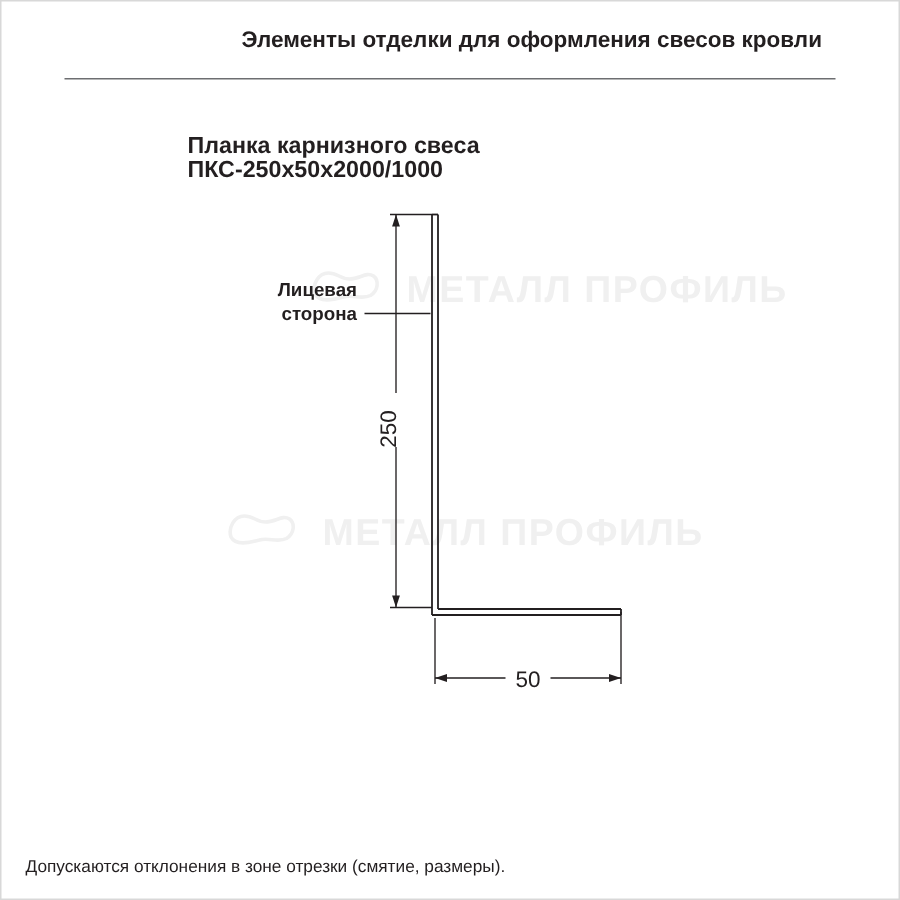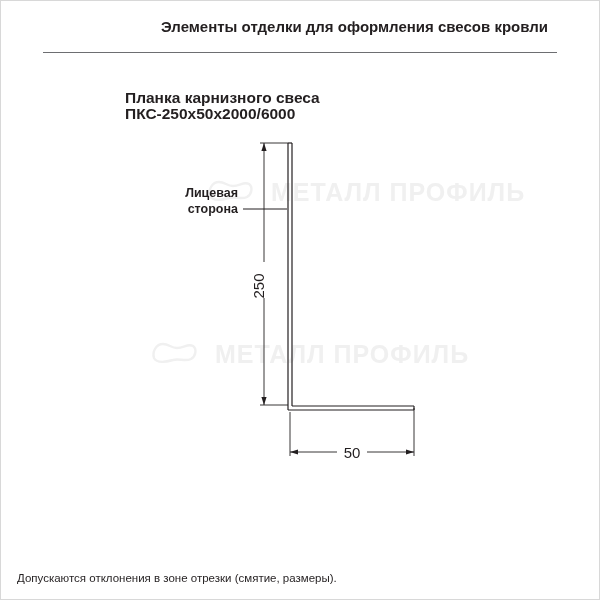--- a/index.html
+++ b/index.html
@@ -120,21 +120,21 @@
 <body>
 
 <div class="page">
 
   <div class="border-frame"></div>
 
   <div class="title">Элементы отделки для оформления свесов кровли</div>
   <div class="title-rule"></div>
 
   <div class="subtitle1">Планка карнизного свеса</div>
-  <div class="subtitle2">ПКС-250х50х2000/6000</div>
+  <div class="subtitle2">ПКС-250х50х2000/1000</div>
 
   <div class="wm wm-1">
     <span class="wm-mark">
       <svg width="48" height="26" viewBox="0 0 48 26" aria-hidden="true">
         <path d="M3 18 C1 12, 5 4, 12 4 C18 4, 20 8, 26 8 C33 8, 37 3, 42 6 C46 9, 45 16, 40 19 C34 22, 28 18, 22 20 C15 22, 6 24, 3 18 Z" fill="none" stroke="#f0f0f0" stroke-width="2.4"></path>
       </svg>
     </span>
     <span>МЕТАЛЛ ПРОФИЛЬ</span>
   </div>
 

